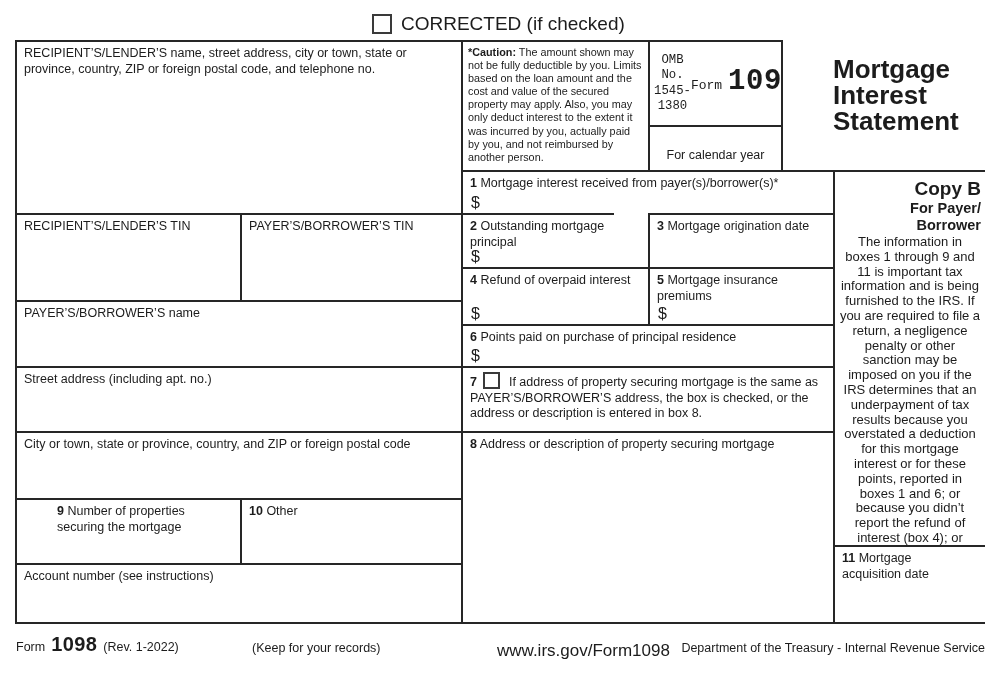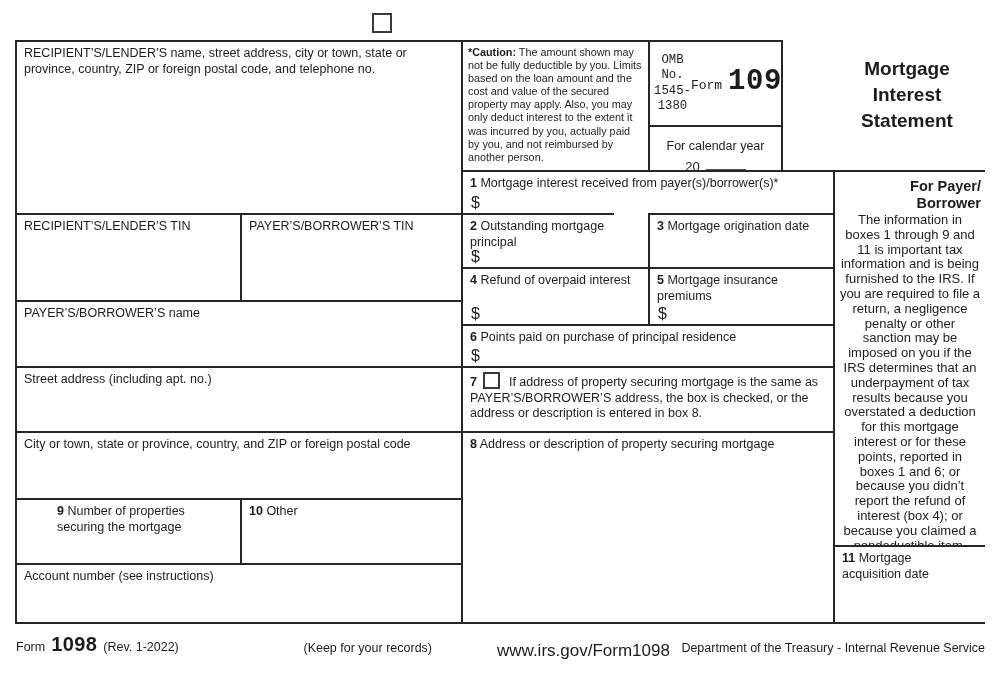--- a/index.html
+++ b/index.html
@@ -20,43 +20,44 @@
   
   .caution{font-size:10.8px;line-height:13.1px;padding:4px 5px;}
   
   .omb-cell{display:flex;flex-direction:row;justify-content:space-between;
             align-items:center;text-align:center;padding:6px 4px;font-family:Liberation Mono, monospace;}
   .omb-no{font-size:12.3px;}
   .form-big{display:flex;align-items:baseline;gap:6px;}
   .form-word{font-size:13px;}
   .form-1098{font-size:29px;font-weight:700;letter-spacing:.5px;}
   .rev{font-size:12.3px;}
-  .cal-cell{text-align:center;padding-top:12px;font-size:12.5px;}
+  .cal-cell{text-align:center;padding-top:21px;font-size:12.5px;}
   .yr{font-size:13px;margin-top:3px;}
   .yr-line{display:inline-block;width:40px;border-bottom:2px solid #555;height:11px;margin-left:6px;}
   
-  .main-title{position:absolute;left:833px;top:56px;width:148px;text-align:center;
-              font-weight:700;font-size:19px;line-height:26px;}
+  .main-title{position:absolute;left:833px;top:56px;width:148px;text-align:left;
+              font-weight:700;font-size:26px;line-height:26px;}
   .copyb-title{font-size:19px;font-weight:700;text-align:right;line-height:22px;}
   .copyb-sub{font-size:14.5px;font-weight:700;text-align:right;line-height:16.5px;}
   .copyb-body{font-size:13px;text-align:center;line-height:14.8px;margin-top:2px;}
   .box11-label{max-width:110px;}
   
   .f-left{position:absolute;left:16px;top:633px;display:flex;align-items:baseline;gap:6px;}
   .f-small{font-size:12.5px;}
   .f-big{font-size:20px;font-weight:700;letter-spacing:.4px;}
-  .f-keep{position:absolute;left:252px;top:641px;width:180px;text-align:right;font-size:12.5px;}
+  .f-keep{position:absolute;left:252px;top:641px;width:180px;text-align:left;font-size:12.5px;}
   .f-url{position:absolute;left:497px;top:641px;font-size:17px;}
   .f-dept{position:absolute;right:14px;top:641px;font-size:12.5px;text-align:right;}
 </style>
 </head>
 <body>
 
 <div class="corrected">
   <span class="chk"></span>
+  <span>CORRECTED (if checked)</span>
 </div>
 
 <div class="main-title">Mortgage Interest Statement</div>
 
 <div class="cell bt bl" style="left:15px;top:40px;width:446px;height:173px;">
   <span>RECIPIENT’S/LENDER’S name, street address, city or town, state or province, country, ZIP or foreign postal code, and telephone no.</span>
 </div>
 
 <div class="cell bt bl caution" style="left:461px;top:40px;width:187px;height:130px;">
   <span class="num">*Caution:</span>
@@ -149,20 +150,21 @@
 <div class="cell bt bl" style="left:240px;top:498px;width:221px;height:84px;">
   <span class="num">10</span>
   <span>Other</span>
 </div>
 
 <div class="cell bt bl bb" style="left:15px;top:563px;width:446px;height:61px;">
   <span>Account number (see instructions)</span>
 </div>
 
 <div class="cell bt bl" style="left:833px;top:170px;width:152px;height:375px;padding:6px 4px 4px 4px;">
+  <div class="copyb-title">Copy B</div>
   <div class="copyb-sub">For Payer/</div>
   <div class="copyb-sub">Borrower</div>
   <div class="copyb-body">The information in boxes 1 through 9 and 11 is important tax information and is being furnished to the IRS. If you are required to file a return, a negligence penalty or other sanction may be imposed on you if the IRS determines that an underpayment of tax results because you overstated a deduction for this mortgage interest or for these points, reported in boxes 1 and 6; or because you didn’t report the refund of interest (box 4); or because you claimed a nondeductible item.</div>
 </div>
 
 <div class="cell bt bl bb" style="left:833px;top:545px;width:152px;height:79px;">
   <div class="box11-label">
     <span class="num">11</span>
     <span>Mortgage acquisition date</span>
   </div>

